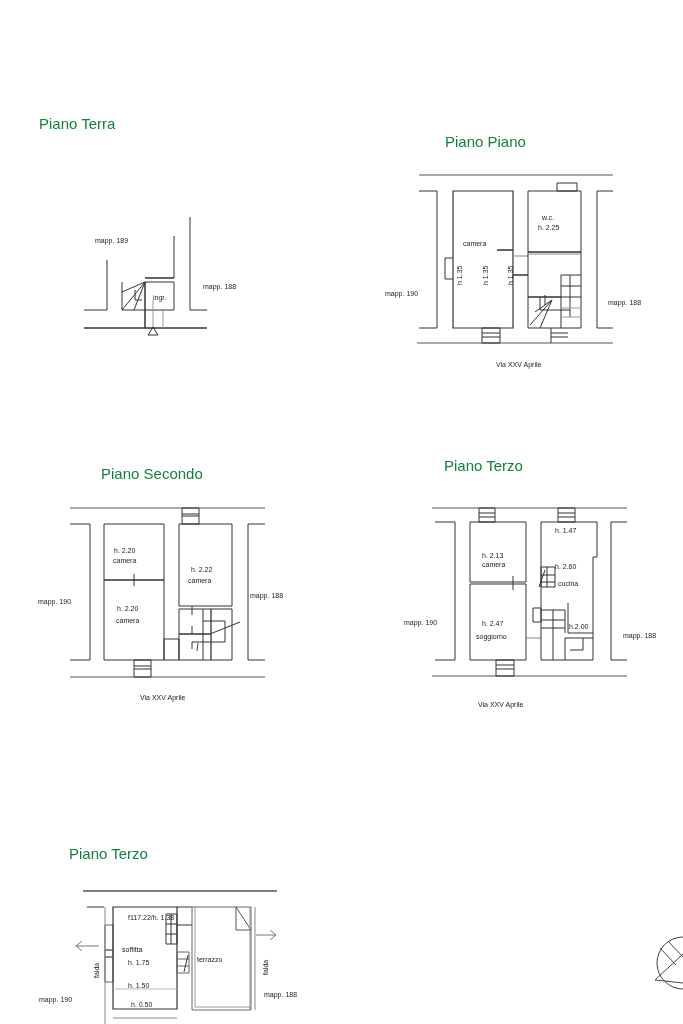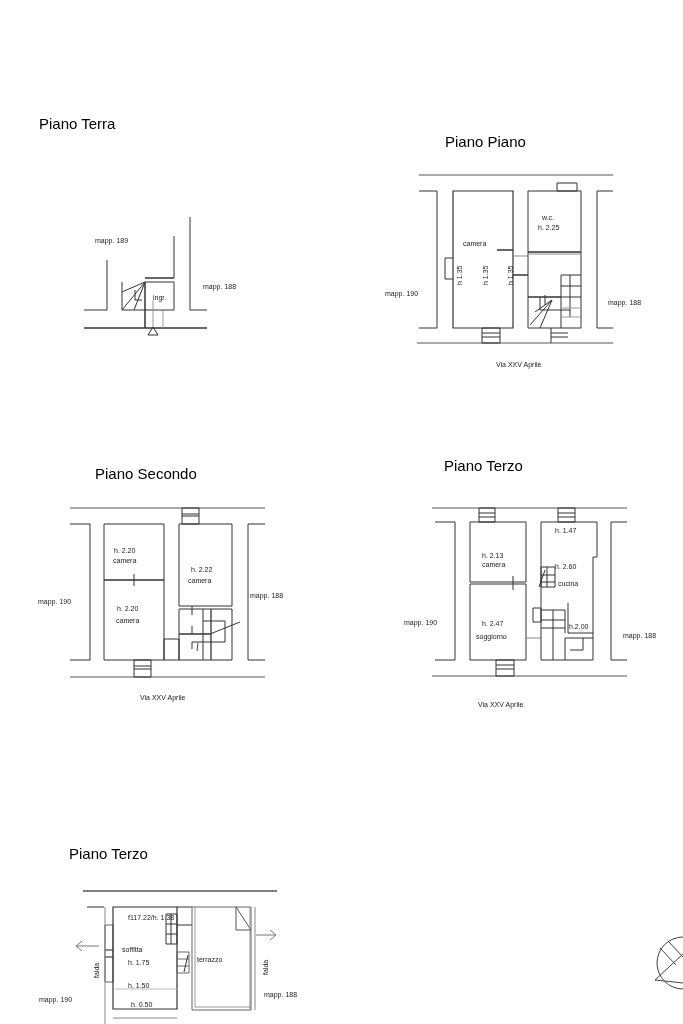--- a/index.html
+++ b/index.html
@@ -1,18 +1,18 @@
 <!DOCTYPE html>
 <html><head>
 <meta charset="utf-8">
 <style>
   html, body { margin: 0; padding: 0; background: #ffffff; }
   body { width: 683px; height: 1024px; position: relative; overflow: hidden;
          font-family: "Liberation Sans", sans-serif; color: #111; }
-  .title { position: absolute; font-size: 15px; color: #000000; white-space: nowrap; text-align: right; }
+  .title { position: absolute; font-size: 15px; color: #15803d; white-space: nowrap; text-align: right; }
   .lbl { position: absolute; font-size: 7px; color: #222; white-space: nowrap; line-height: 1; }
   .vlbl { position: absolute; font-size: 7px; color: #222; white-space: nowrap; transform: rotate(-90deg); transform-origin: left top; line-height: 1; }
   svg.plan { position: absolute; left: 0; top: 0; }
   svg line, svg rect, svg polyline, svg path, svg circle { vector-effect: non-scaling-stroke; }
 </style>
 </head>
 <body>
 
 <div class="title" style="left:39px;top:115px;">Piano Terra</div>
 <svg class="plan" width="683" height="1024" viewBox="0 0 683 1024">
@@ -86,21 +86,21 @@
 <div class="lbl" style="left:542px;top:214px;">w.c.</div>
 <div class="lbl" style="left:538px;top:224px;">h. 2.25</div>
 <div class="lbl" style="left:463px;top:240px;">camera</div>
 <div class="vlbl" style="left:456px;top:285px;">h 1.35</div>
 <div class="vlbl" style="left:482px;top:285px;">h 1.35</div>
 <div class="vlbl" style="left:507px;top:285px;">h 1.35</div>
 <div class="lbl" style="left:385px;top:290px;">mapp. 190</div>
 <div class="lbl" style="left:608px;top:299px;">mapp. 188</div>
 <div class="lbl" style="left:496px;top:361px;">Via XXV Aprile</div>
 
-<div class="title" style="left:95px;top:465px;">Piano Secondo</div>
+<div class="title" style="left:101px;top:465px;">Piano Secondo</div>
 <svg class="plan" width="683" height="1024" viewBox="0 0 683 1024">
   <g stroke="#333" stroke-width="1" fill="none">
     <line x1="70" y1="508" x2="265" y2="508" stroke="#555"></line>
     <line x1="70" y1="677" x2="265" y2="677" stroke="#555"></line>
     <line x1="70" y1="524" x2="90" y2="524"></line>
     <line x1="90" y1="524" x2="90" y2="660"></line>
     <line x1="70" y1="660" x2="90" y2="660"></line>
     <rect x="104" y="524" width="60" height="56"></rect>
     <rect x="104" y="580" width="60" height="80"></rect>
     <line x1="134" y1="574" x2="134" y2="586"></line>

